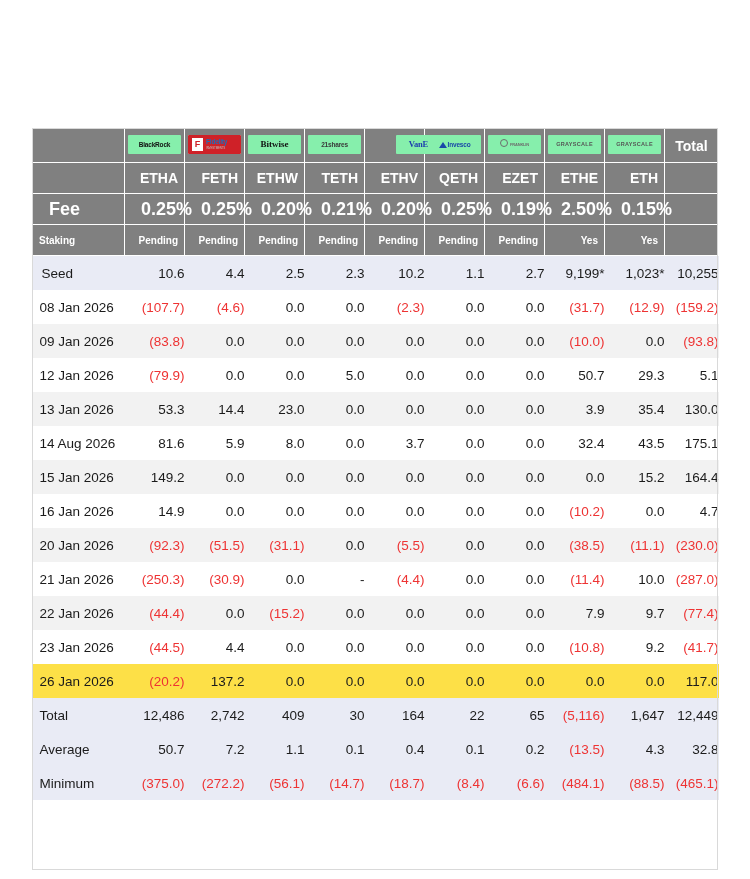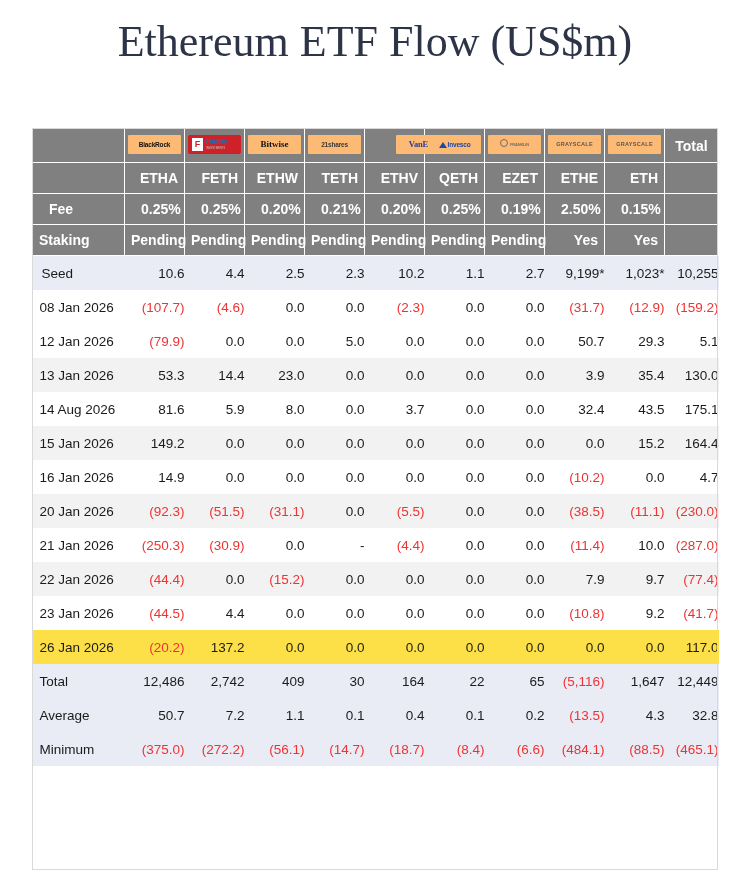--- a/index.html
+++ b/index.html
@@ -52,26 +52,26 @@
     height:33px;
     padding:0 3px;
     text-align:center;
     vertical-align:middle;
   }
   tr.hd-logo td.total-hd{
     text-align:center;
     font-size:14px;
   }
   tr.hd.tick td{height:30px;font-size:14px;}
-  tr.hd.fee td{height:30px;font-size:14px;padding-left:16px;}
-  tr.hd.stk td{height:30px;font-size:14px;}
+  tr.hd.fee td{height:30px;font-size:18px;padding-left:16px;}
+  tr.hd.stk td{height:30px;font-size:10px;}
 
   .logo{
     display:inline-block;
-    background:#fdba74;
+    background:#86efac;
     border-radius:1px;
     width:100%;
     max-width:54px;
     height:19px;
     line-height:19px;
     text-align:center;
     font-size:6px;
     font-weight:bold;
     letter-spacing:-0.2px;
     overflow:hidden;
@@ -135,21 +135,20 @@
     position:absolute;left:32px;top:128px;width:684px;height:740px;
     border:1px solid #d9d9d9;
     pointer-events:none;
   }
 </style>
 </head>
 <body>
 
 <div class="page">
 
-  <div class="title">Ethereum ETF Flow (US$m)</div>
 
   <div class="table-wrap">
     <table class="flow">
       <colgroup>
         <col style="width:92px">
         <col span="9" style="width:60px">
         <col style="width:54px">
       </colgroup>
       <thead>
         <tr class="hd hd-logo">
@@ -249,20 +248,33 @@
             <td class="neg">(4.6)</td>
             <td>0.0</td>
             <td>0.0</td>
             <td class="neg">(2.3)</td>
             <td>0.0</td>
             <td>0.0</td>
             <td class="neg">(31.7)</td>
             <td class="neg">(12.9)</td>
             <td class="neg">(159.2)</td>
           </tr>
+          <tr class="r-gray">
+            <td class="lbl">09 Jan 2026</td>
+            <td class="neg">(83.8)</td>
+            <td>0.0</td>
+            <td>0.0</td>
+            <td>0.0</td>
+            <td>0.0</td>
+            <td>0.0</td>
+            <td>0.0</td>
+            <td class="neg">(10.0)</td>
+            <td>0.0</td>
+            <td class="neg">(93.8)</td>
+          </tr>
           <tr class="r-white">
             <td class="lbl">12 Jan 2026</td>
             <td class="neg">(79.9)</td>
             <td>0.0</td>
             <td>0.0</td>
             <td>5.0</td>
             <td>0.0</td>
             <td>0.0</td>
             <td>0.0</td>
             <td>50.7</td>

